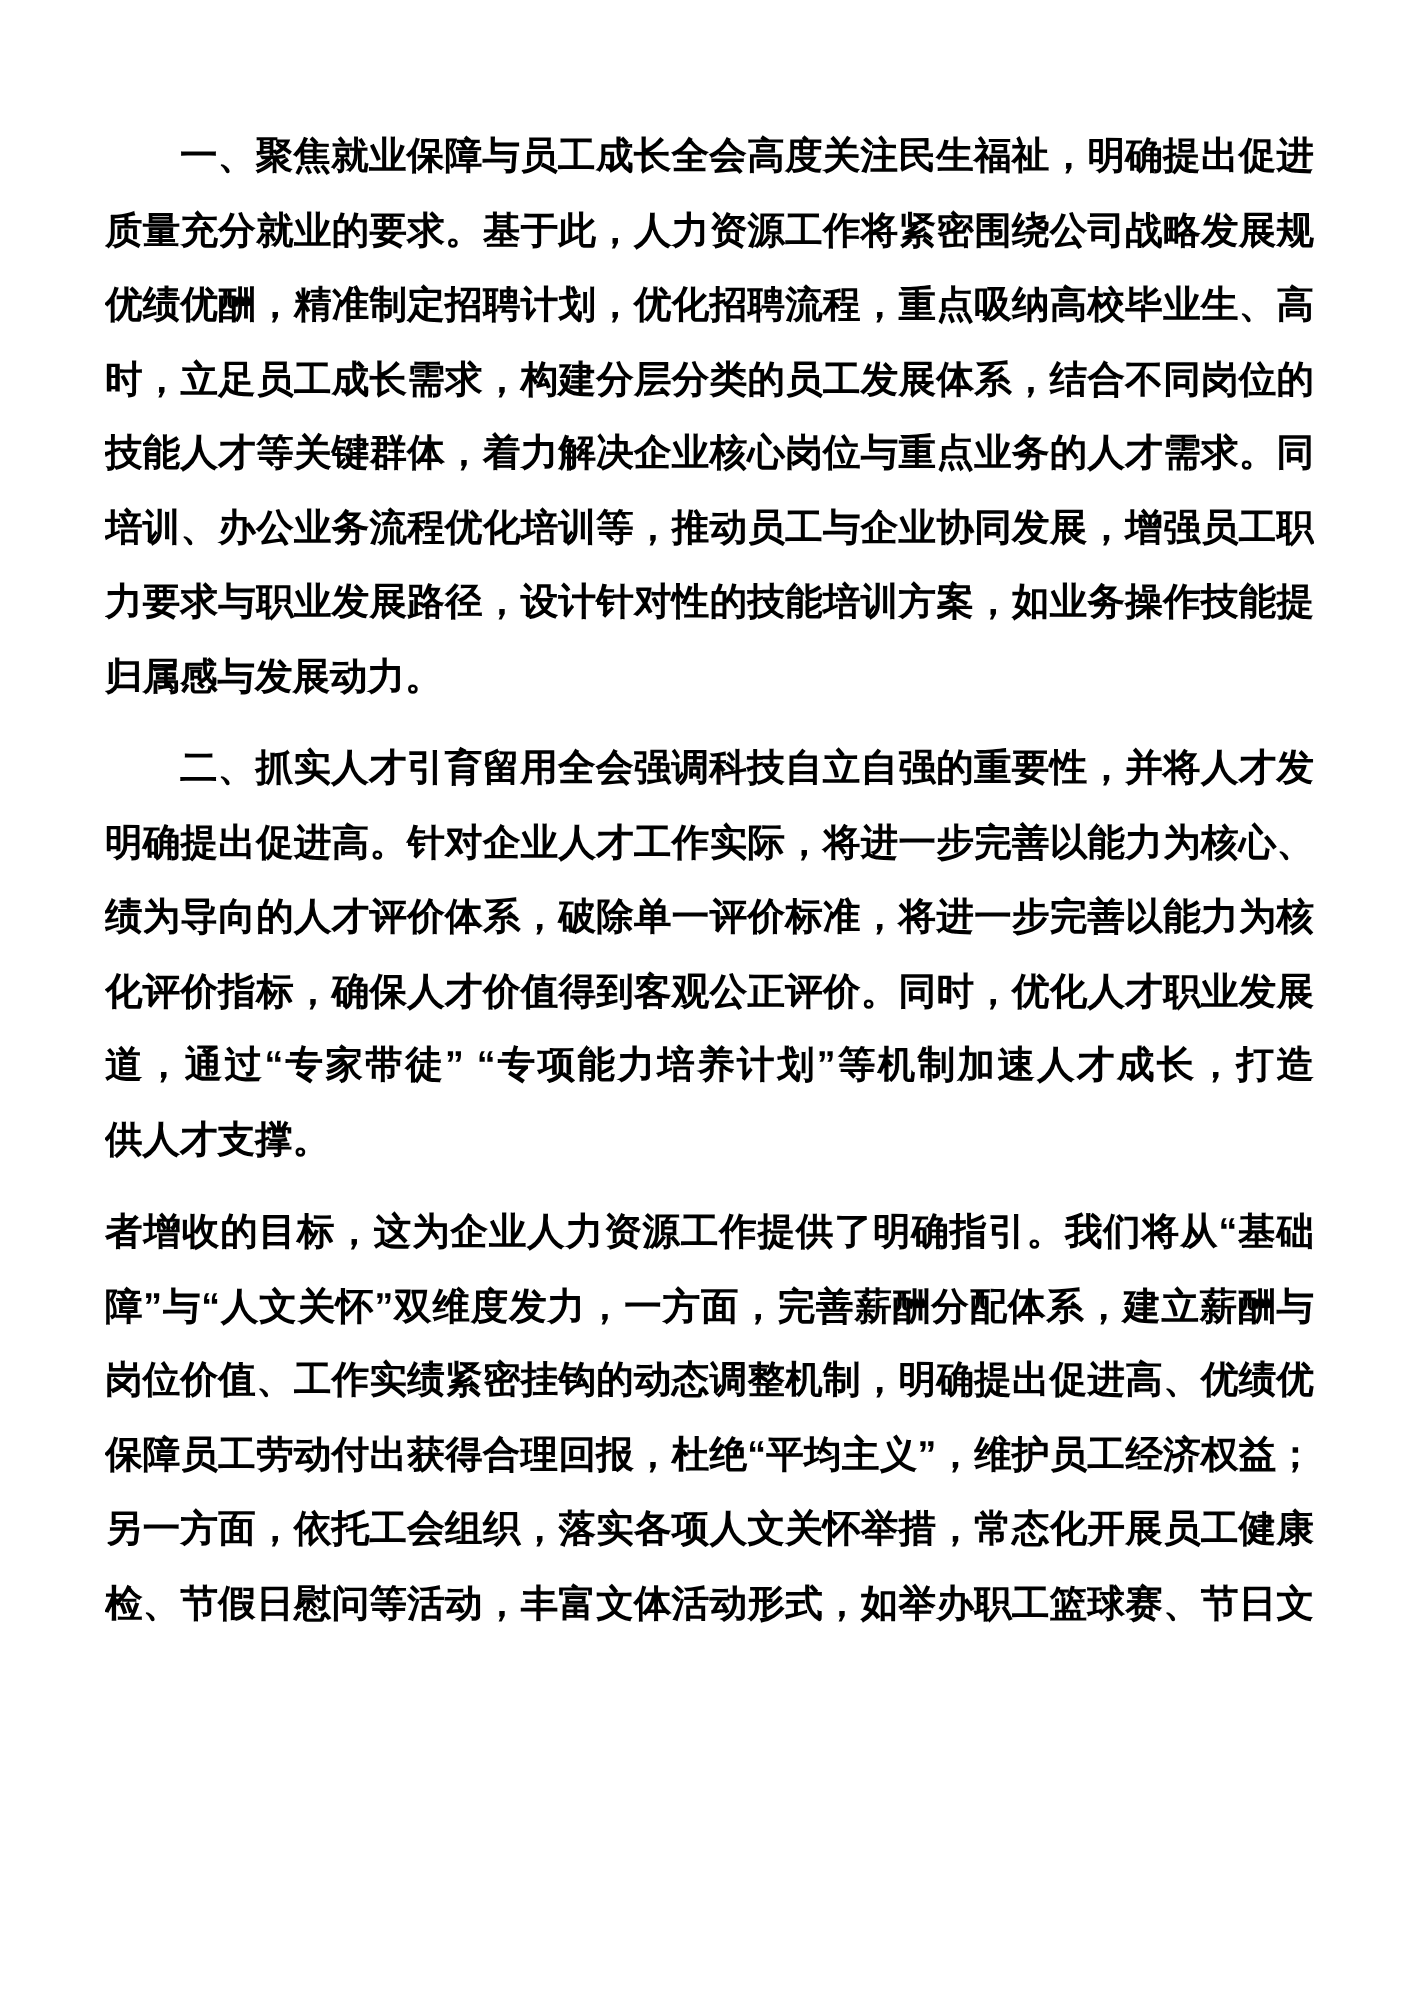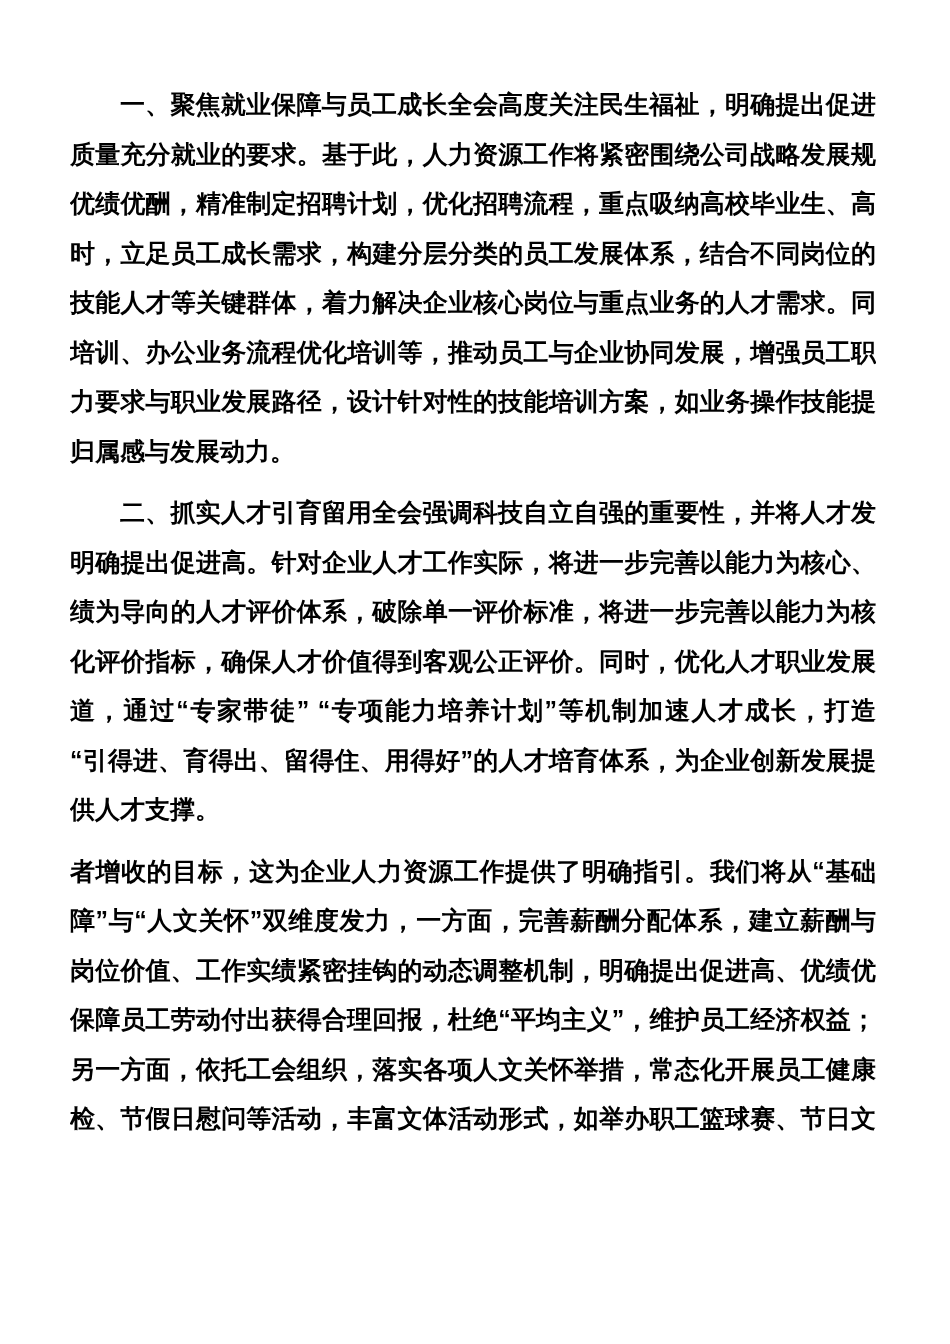--- a/index.html
+++ b/index.html
@@ -57,21 +57,20 @@
         <div class="line">培训、办公业务流程优化培训等，推动员工与企业协同发展，增强员工职业</div>
         <div class="line">力要求与职业发展路径，设计针对性的技能培训方案，如业务操作技能提升</div>
         <div class="line last">归属感与发展动力。</div>
       </div>
       <div class="para">
         <div class="line first">二、抓实人才引育留用全会强调科技自立自强的重要性，并将人才发展</div>
         <div class="line">明确提出促进高。针对企业人才工作实际，将进一步完善以能力为核心、以实</div>
         <div class="line">绩为导向的人才评价体系，破除单一评价标准，将进一步完善以能力为核心</div>
         <div class="line">化评价指标，确保人才价值得到客观公正评价。同时，优化人才职业发展通</div>
         <div class="line">道，通过“专家带徒” “专项能力培养计划”等机制加速人才成长，打造</div>
-        <div class="line">“引得进、育得出、留得住、用得好”的人才培育体系，为企业创新发展提</div>
         <div class="line last">供人才支撑。</div>
       </div>
       <div class="para">
         <div class="line">者增收的目标，这为企业人力资源工作提供了明确指引。我们将从“基础保</div>
         <div class="line">障”与“人文关怀”双维度发力，一方面，完善薪酬分配体系，建立薪酬与</div>
         <div class="line">岗位价值、工作实绩紧密挂钩的动态调整机制，明确提出促进高、优绩优酬，</div>
         <div class="line">保障员工劳动付出获得合理回报，杜绝“平均主义”，维护员工经济权益；</div>
         <div class="line">另一方面，依托工会组织，落实各项人文关怀举措，常态化开展员工健康体</div>
         <div class="line">检、节假日慰问等活动，丰富文体活动形式，如举办职工篮球赛、节日文化</div>
       </div>

